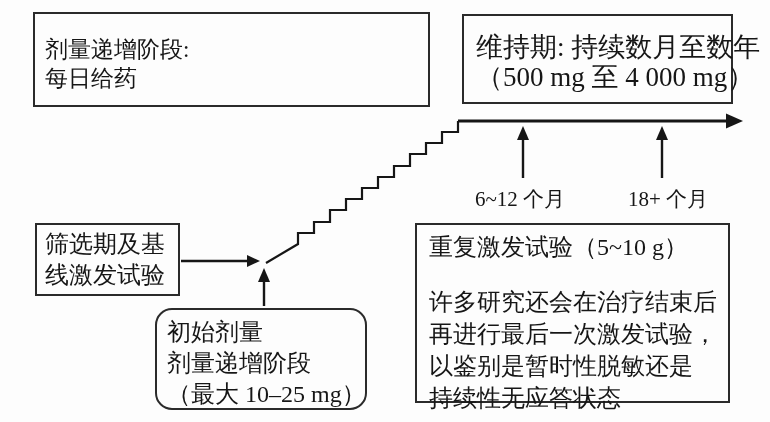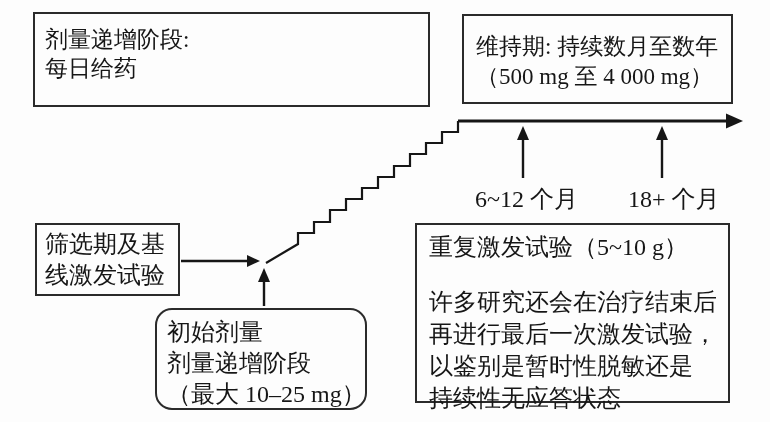--- a/index.html
+++ b/index.html
@@ -26,27 +26,27 @@
     position: absolute;
     box-sizing: border-box;
     border: 2px solid #2b2b2b;
     background: #fdfdfd;
   }
   .ln {
     white-space: nowrap;
   }
   .box-escalation {
     left: 33px; top: 12px; width: 397px; height: 95px;
-    padding: 11px 10px;
+    padding: 21px 10px;
     font-size: 23px; line-height: 29px;
   }
   .box-maintenance {
     left: 462px; top: 14px; width: 271px; height: 90px;
     padding: 16px 12px;
-    font-size: 23px; line-height: 30px;
+    font-size: 27px; line-height: 30px;
   }
   .box-screening {
     left: 35px; top: 223px; width: 145px; height: 73px;
     padding: 4px 8px;
     font-size: 24px; line-height: 31px;
   }
   .box-initial {
     left: 155px; top: 308px; width: 212px; height: 102px;
     padding: 7px 10px;
     font-size: 24px; line-height: 31px; border-radius: 17px;
@@ -58,21 +58,21 @@
   }
   .box-rechallenge .title {
     line-height: 30px;
     margin-bottom: 24px;
   }
   .box-rechallenge .body .ln {
     line-height: 32px;
   }
   .tl-label {
     position: absolute;
-    font-size: 24px;
+    font-size: 21px;
     line-height: 26px;
     white-space: nowrap;
   }
   .tl-label-1 { left: 475px; top: 186px; }
   .tl-label-2 { left: 628px; top: 186px; }
 </style>
 </head>
 <body>
 
 <div class="stage">

